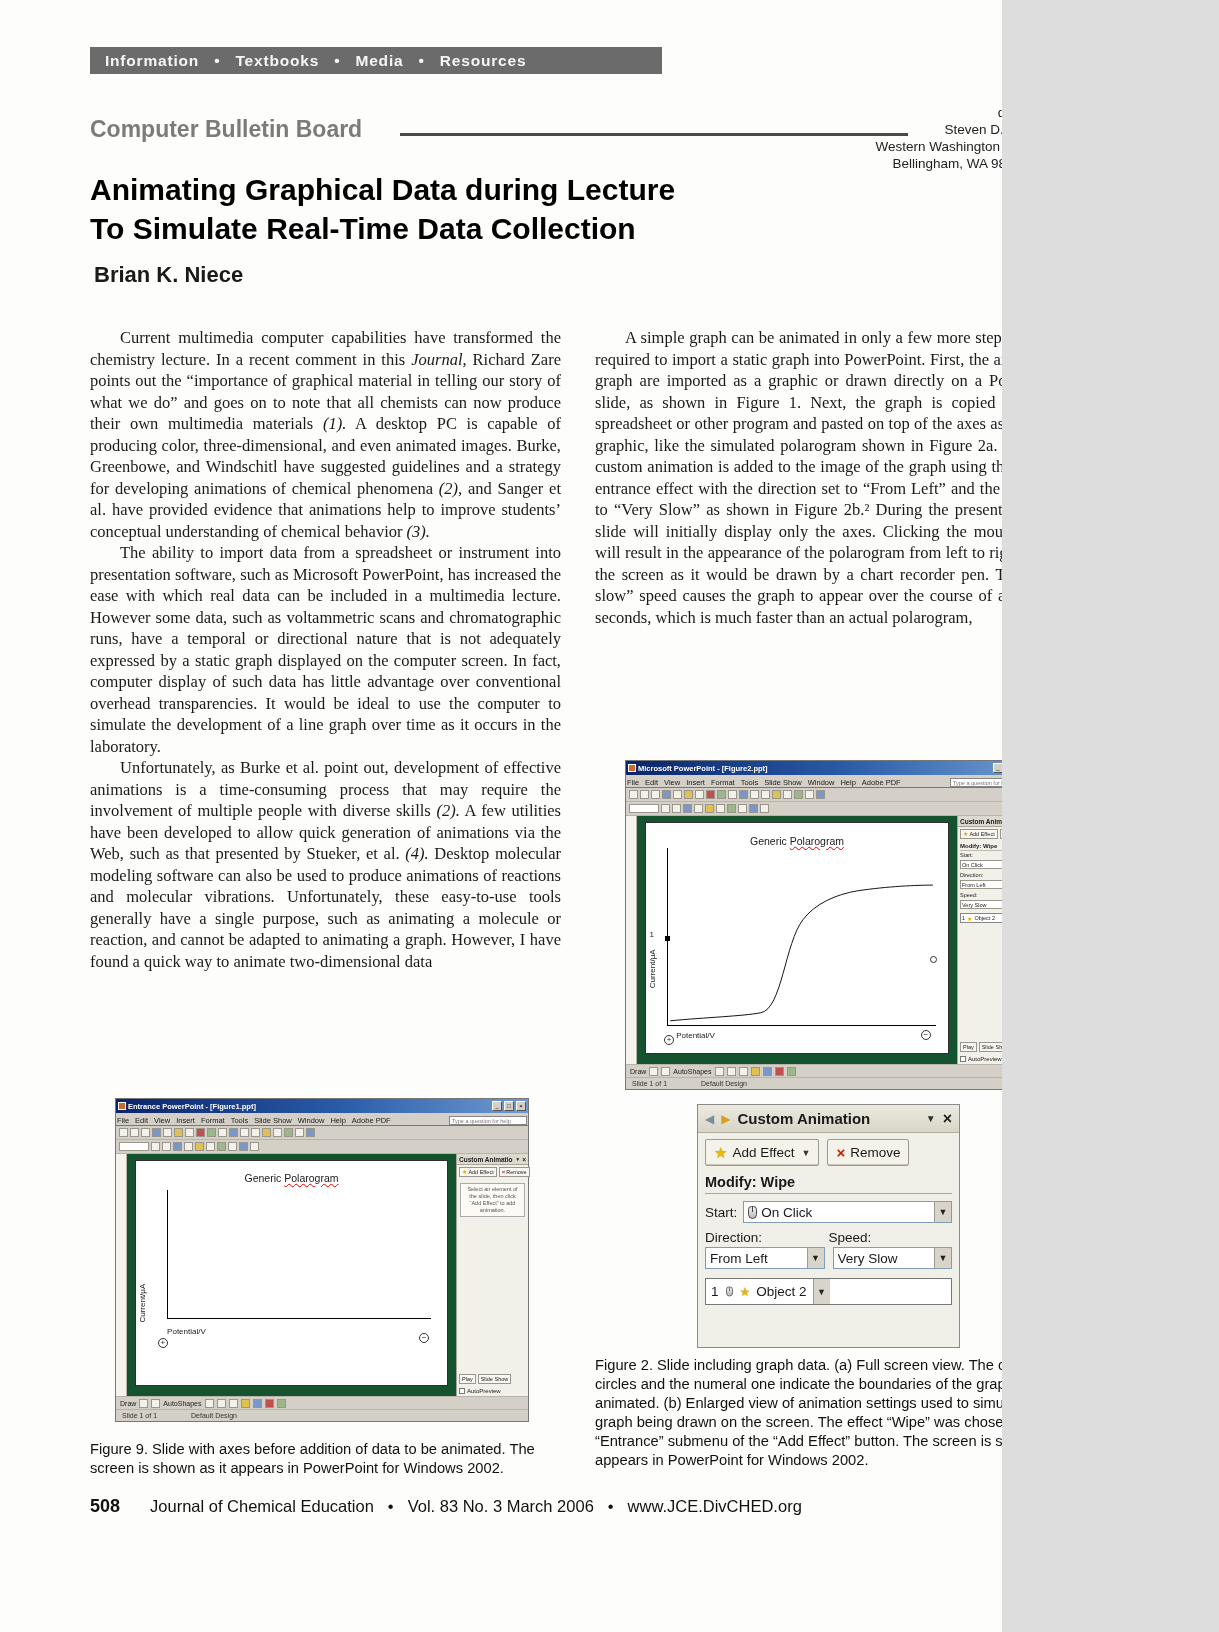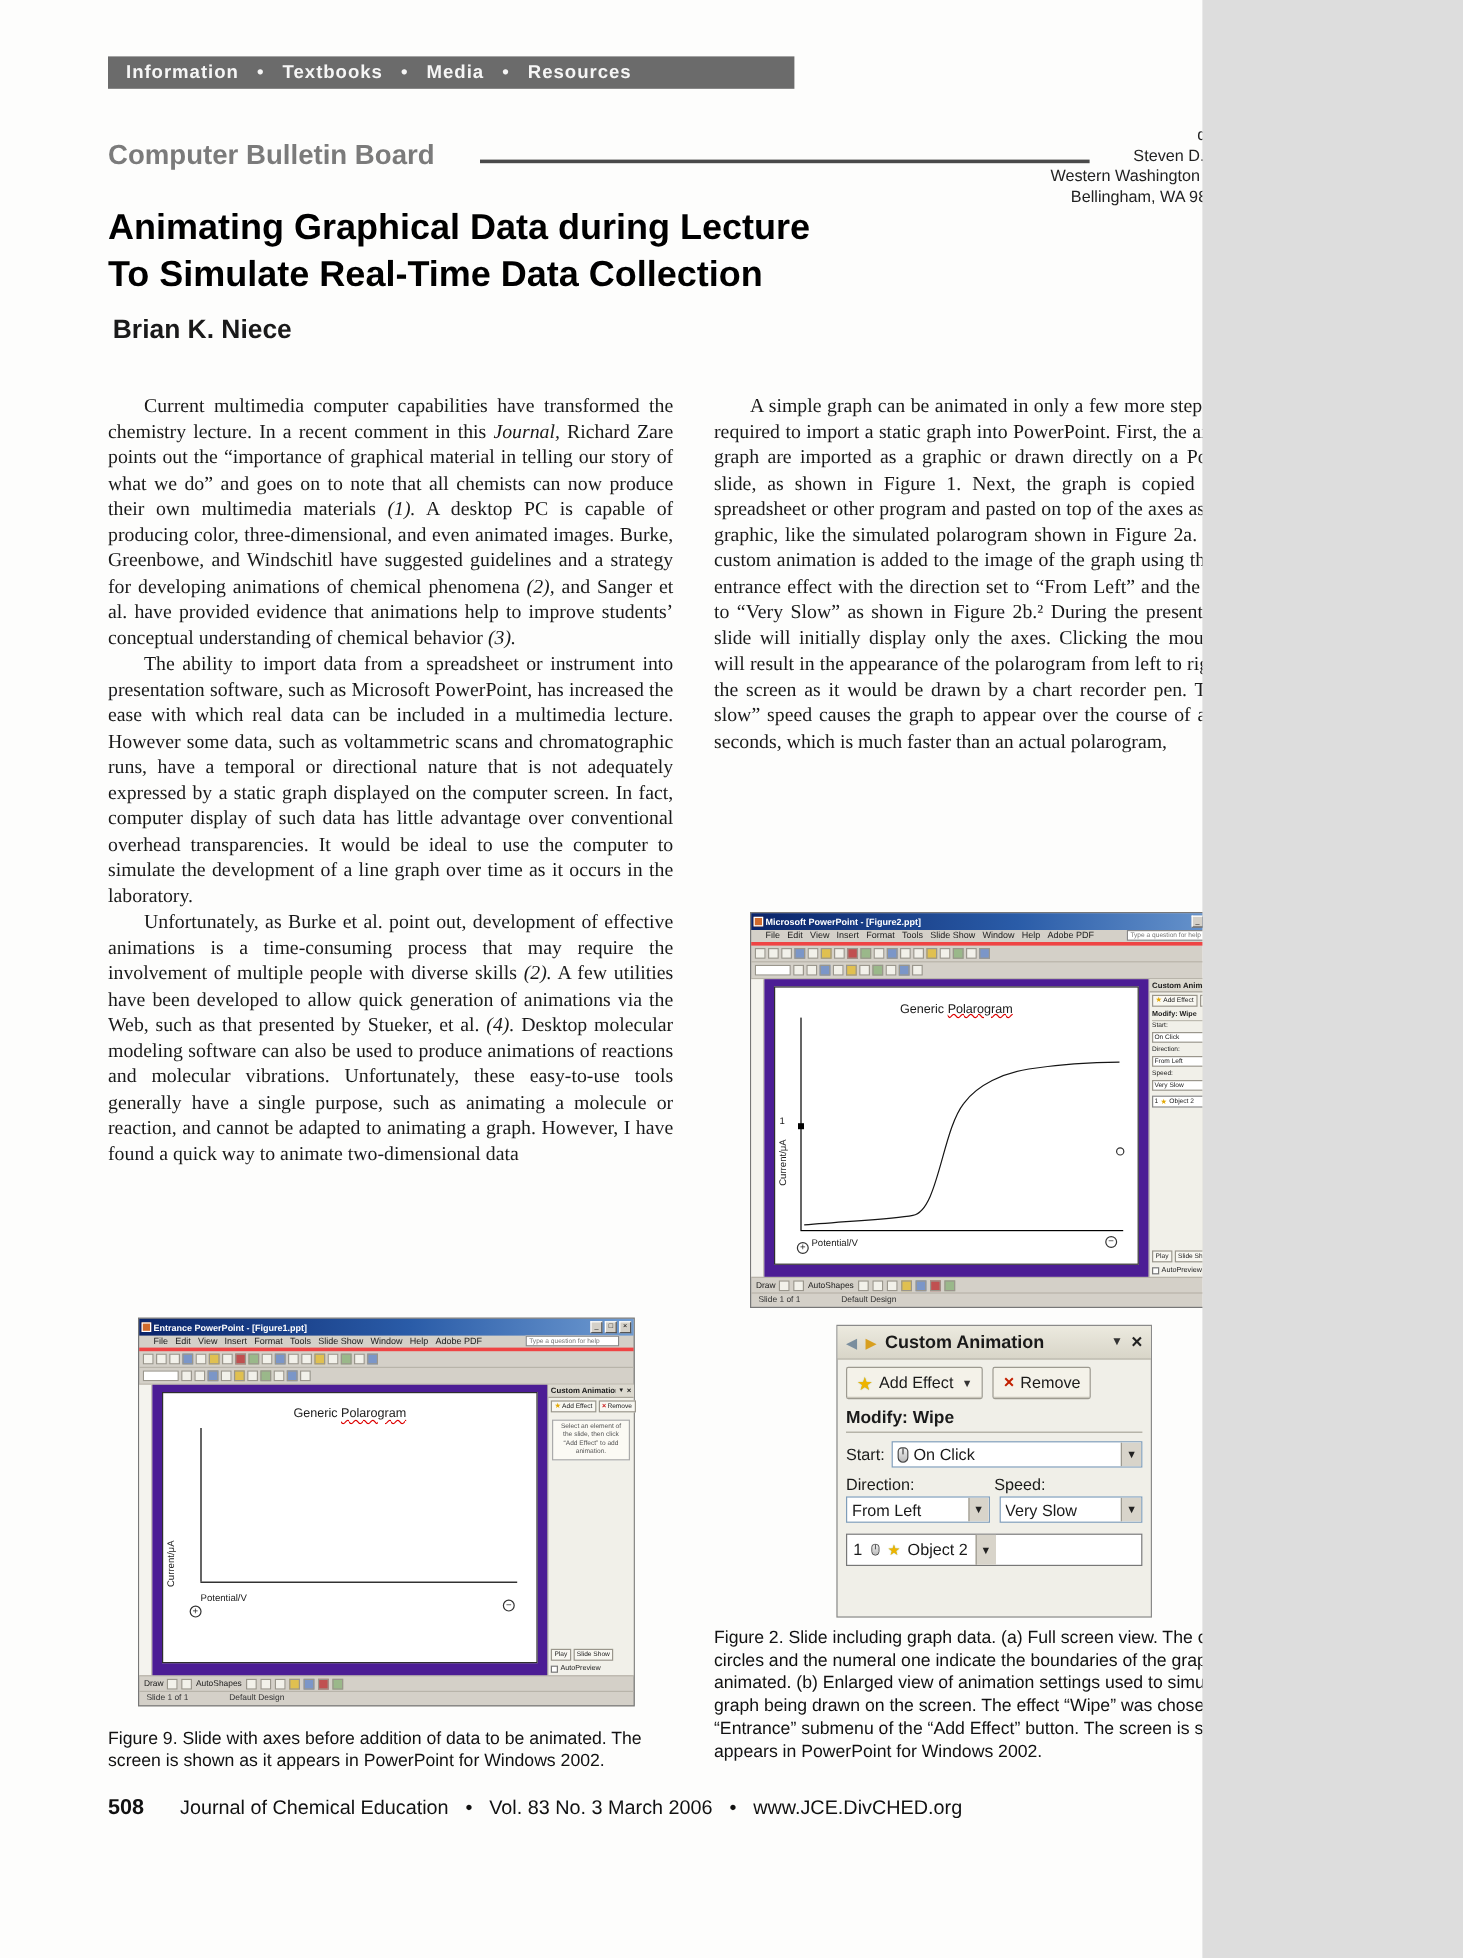--- a/index.html
+++ b/index.html
@@ -47,33 +47,33 @@
   .ppt { position:absolute; display:flex; flex-direction:column; background:#d4d0c8;
          border:1px solid #777; font-family:"Liberation Sans",sans-serif; }
   .fig1 { left:115px; top:1098px; width:414px; height:324px; }
   .fig2 { left:625px; top:760px; width:405px; height:330px; }
   .ptb { height:14px; background:linear-gradient(90deg,#0a246a,#2a5ca8 55%,#6f9bd1); display:flex;
          align-items:center; padding:0 2px; gap:2px; flex:0 0 auto; }
   .ptb .t { color:#fff; font-size:7.5px; font-weight:bold; flex:1; white-space:nowrap; overflow:hidden; }
   .appicon { width:8px; height:8px; background:#d06a2c; border:1px solid #fff; flex:0 0 auto; }
   .winbtn { width:10px; height:10px; background:#d4d0c8; border:1px solid #fff; border-right-color:#555;
             border-bottom-color:#555; font-size:6px; line-height:8px; text-align:center; color:#000; }
-  .pmb { height:13px; display:flex; align-items:flex-start; gap:6px; padding:0 12px; font-size:7.5px;
-         border-bottom:3px solid #ef4444; flex:0 0 auto; white-space:nowrap; }
+  .pmb { height:13px; display:flex; align-items:flex-end; gap:6px; padding:0 1px; font-size:7.5px;
+         border-bottom:1px solid #ef4444; flex:0 0 auto; white-space:nowrap; }
   .pmb .ask { margin-left:auto; width:78px; height:9px; background:#fff; border:1px solid #888;
               font-size:5.5px; color:#777; line-height:8px; padding:0 2px; overflow:hidden; }
   .ptool { height:14px; display:flex; align-items:center; gap:2px; padding:0 3px;
            border-bottom:1px solid #b8b4aa; flex:0 0 auto; }
   .ti { width:9px; height:9px; border:1px solid #9a968c; background:#cfccc2; flex:0 0 auto; }
   .ti.w{background:#f2f1ea}.ti.b{background:#7b96c8}.ti.y{background:#e0c050}
   .ti.r{background:#c05050}.ti.g{background:#9ab88a}
   .fbox { width:30px; height:9px; background:#fff; border:1px solid #9a968c; }
   .work { flex:1 1 auto; display:flex; min-height:0; }
   .lstrip { width:11px; background:#f4f3ee; border-right:1px solid #b8b4aa; }
-  .canvas { flex:1; background:#4c1d95; position:relative; }
+  .canvas { flex:1; background:#14532d; position:relative; }
   .slide { position:absolute; left:8px; right:8px; top:6px; bottom:10px; background:#fff; border:1px solid #2e2e2e; }
   .pane { width:72px; background:#f1f0e9; border-left:1px solid #a8a49a; display:flex;
           flex-direction:column; font-size:6px; }
   .pane-title { height:11px; background:#dcd9cf; border-bottom:1px solid #a8a49a; font-weight:bold;
           font-size:6.5px; display:flex; align-items:center; gap:2px; padding:0 2px; }
   .pane-title .sp { flex:1; overflow:hidden; white-space:nowrap; }
   .prow { display:flex; gap:2px; padding:2px; align-items:center; flex-wrap:nowrap; }
   .pbtn { border:1px solid #9a968c; background:#f8f7f1; font-size:5.5px; line-height:8px; height:10px;
           padding:0 2px; white-space:nowrap; display:inline-flex; align-items:center; gap:1px; }
   .pcombo { border:1px solid #9a968c; background:#fff; font-size:5.5px; line-height:8px; height:9px;

